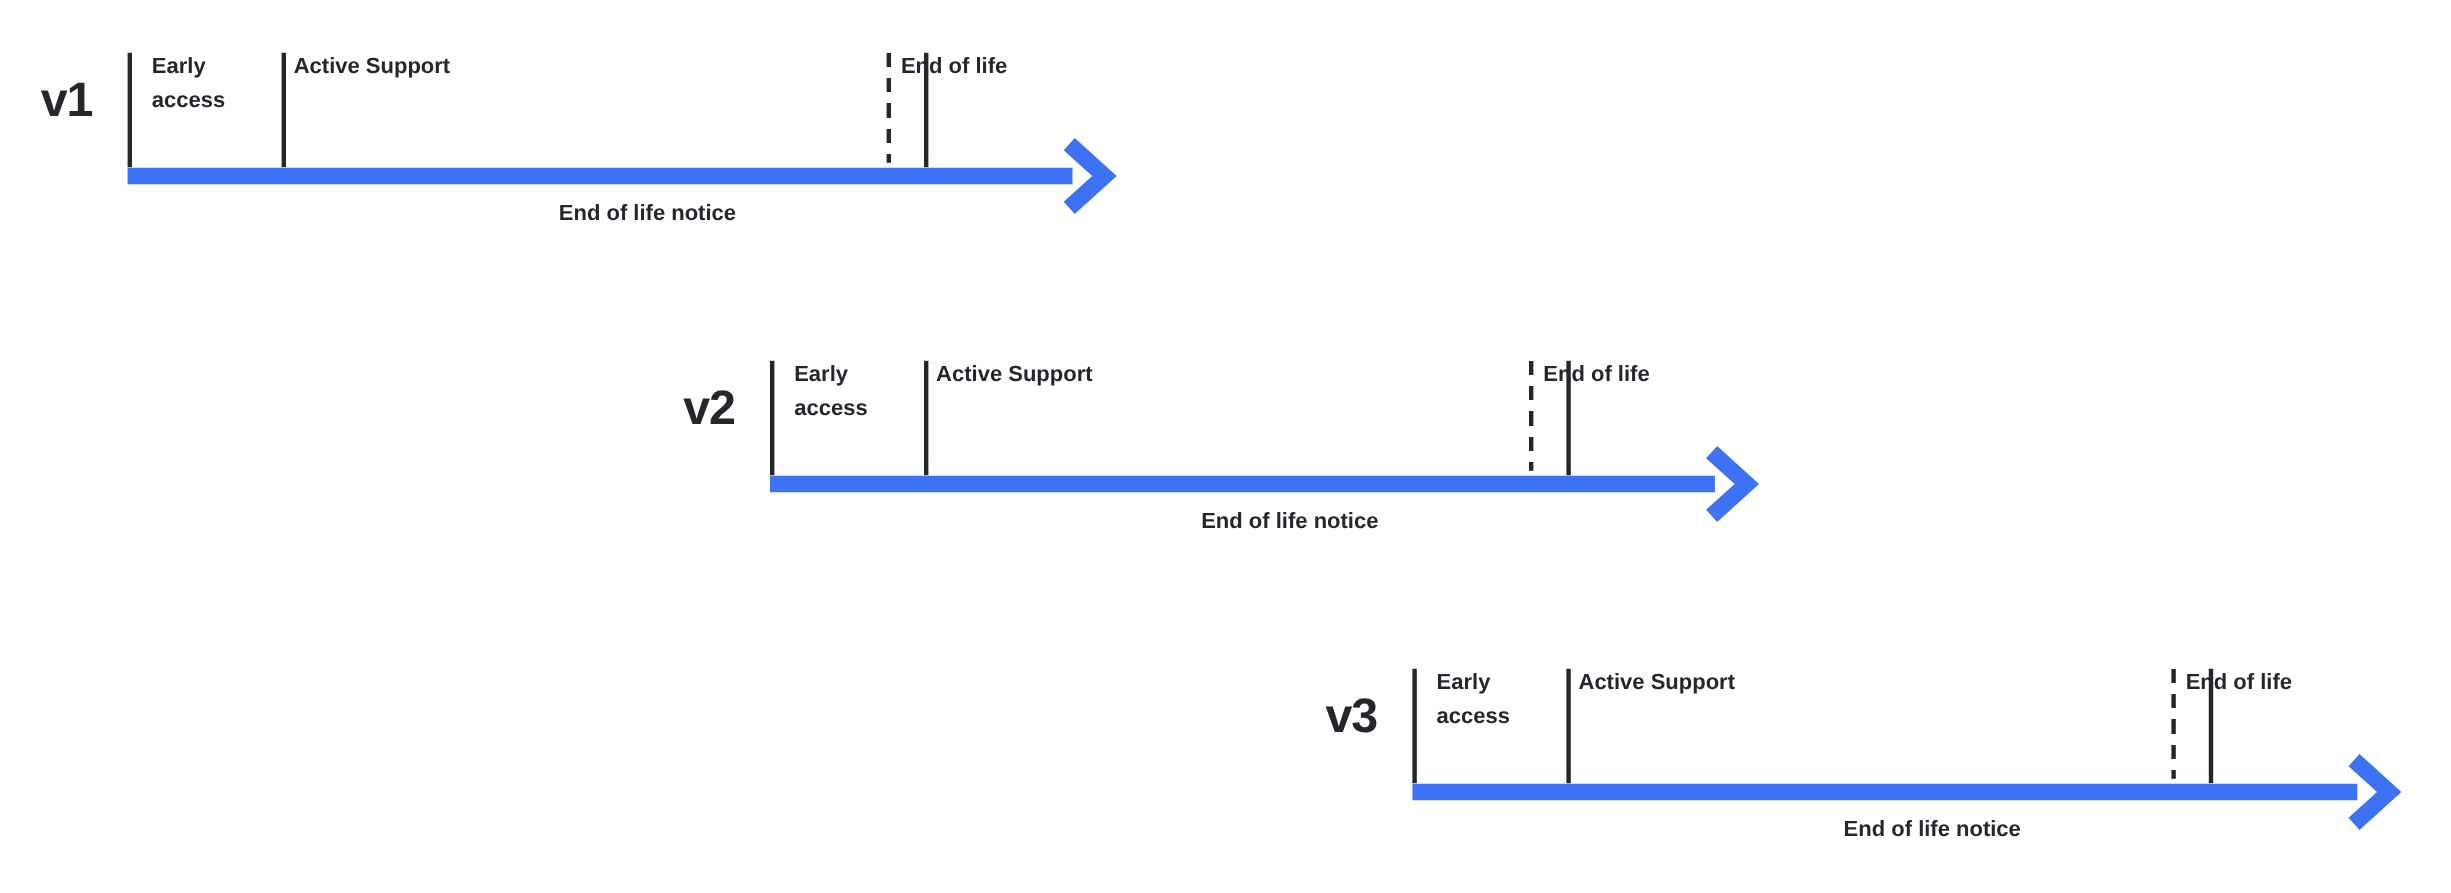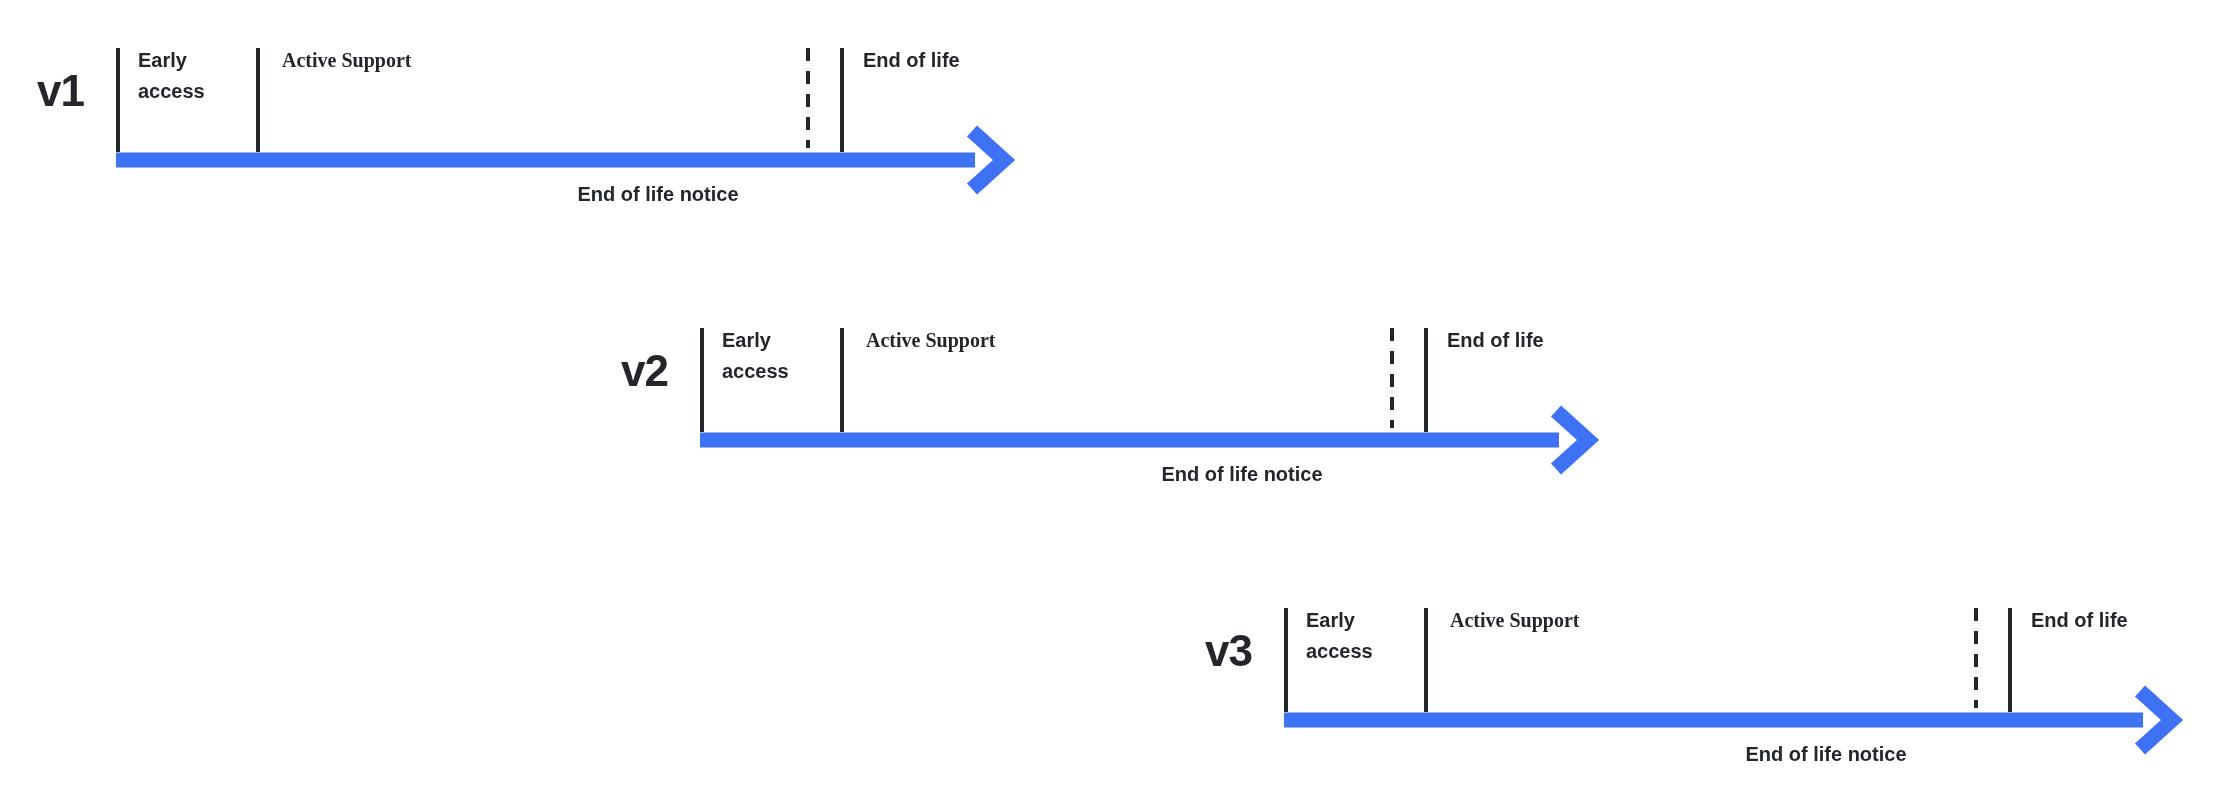--- a/index.html
+++ b/index.html
@@ -50,25 +50,25 @@
       transparent 13px, transparent 23px);
   }
   .seg-label {
     position: absolute;
     top: 45px;
     font-size: 20px; line-height: 31px; font-weight: bold;
     color: var(--ink);
     white-space: nowrap;
   }
   .seg-label.early  { left: 138px; width: 120px; white-space: normal; }
-  .seg-label.active { left: 282px; font-family: Liberation Serif, serif; }
-  .seg-label.eol    { left: 863px; text-align: right; }
+  .seg-label.active { left: 267px; }
+  .seg-label.eol    { left: 819px; text-align: right; }
   .seg-label.notice {
     left: 508px; top: 179px; width: 300px;
-    text-align: center;
+    text-align: left;
   }
   .arrow-svg {
     position: absolute;
     left: 112px; top: 118px;
     width: 910px; height: 85px;
   }
   .arrow-svg .stroke {
     stroke: var(--arrow);
     stroke-width: 15;
     fill: none;

